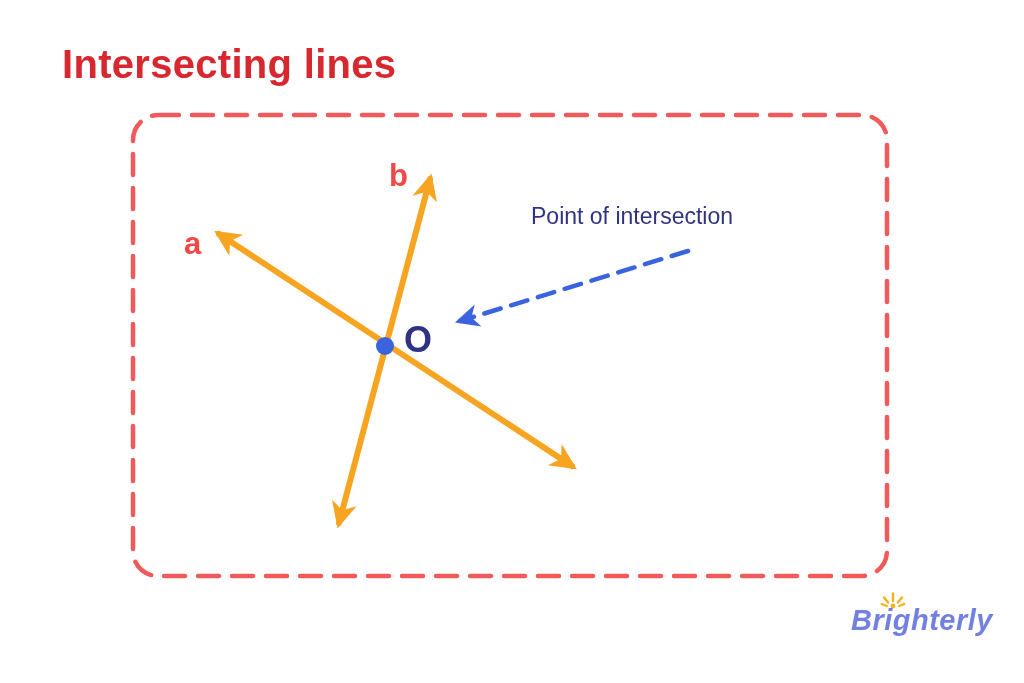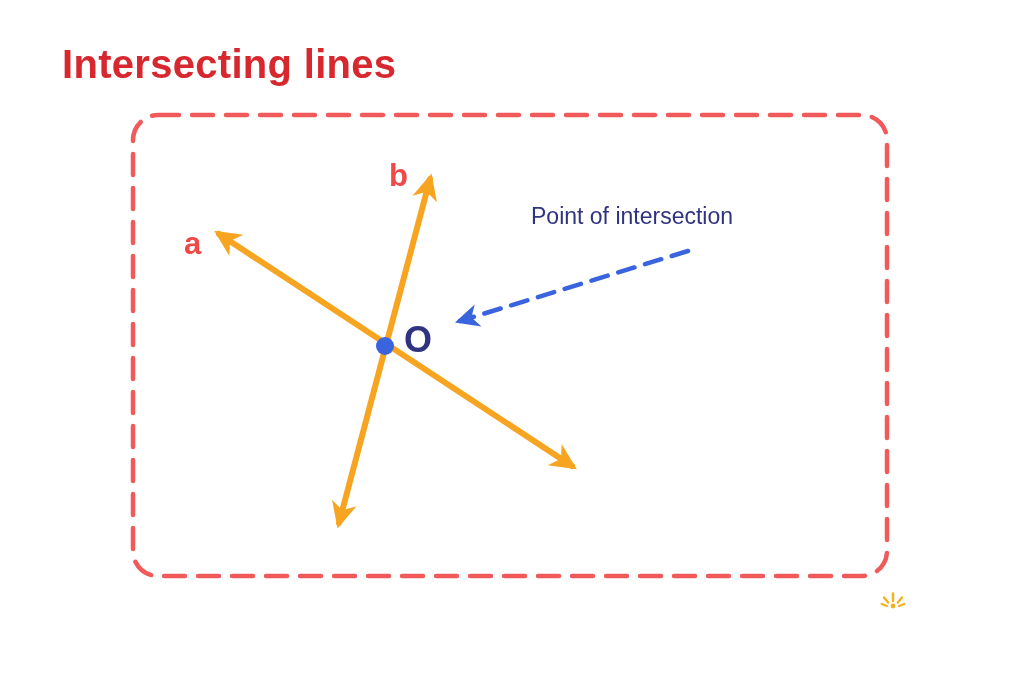--- a/index.html
+++ b/index.html
@@ -144,15 +144,16 @@
 
   <div class="logo">
     <svg class="sun-icon" viewBox="0 0 26 17">
       <line x1="13" y1="9" x2="13" y2="1.5"></line>
       <line x1="8.2" y1="10.5" x2="4" y2="5.5"></line>
       <line x1="17.8" y1="10.5" x2="22" y2="5.5"></line>
       <line x1="6.8" y1="14" x2="1.8" y2="12"></line>
       <line x1="19.2" y1="14" x2="24.2" y2="12"></line>
       <circle cx="13" cy="14" r="2.4"></circle>
     </svg>
+    <span class="logo-text">Brighterly</span>
   </div>
 
 </div>
 
 </body></html>

